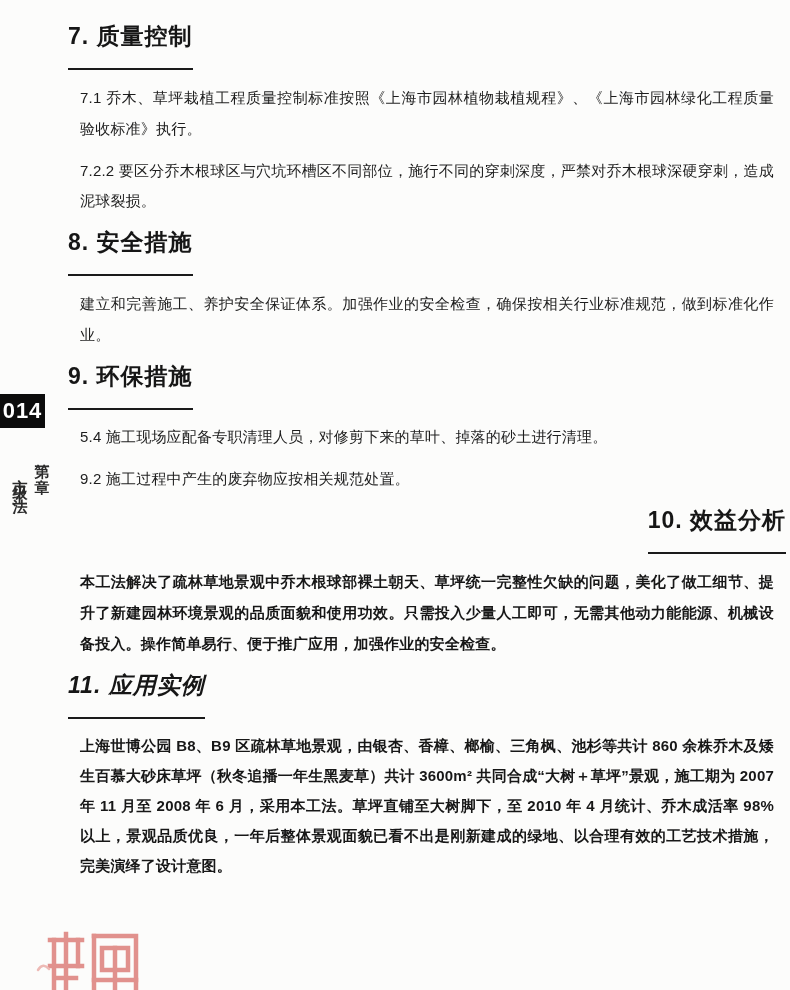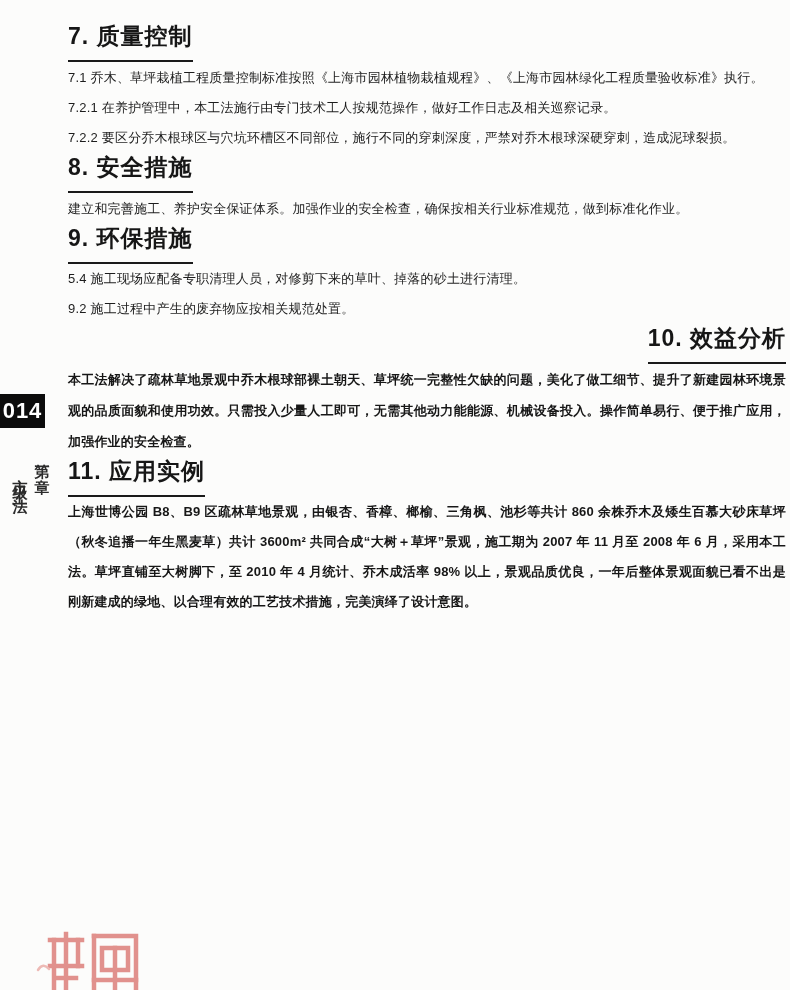--- a/index.html
+++ b/index.html
@@ -32,38 +32,38 @@
   
   .content{
     position:absolute;left:68px;top:0;width:718px;
     padding-top:22px;
   }
   h2.hd{
     margin:0;font-size:23px;line-height:28px;font-weight:700;color:#161616;
     letter-spacing:1px;
   }
   h2.hd .hd-u{
-    display:inline-block;border-bottom:2px solid #1a1a1a;padding-bottom:10px;
+    display:inline-block;border-bottom:2px solid #1a1a1a;padding-bottom:18px;
   }
   p.para{
-    margin:0;font-size:13px;line-height:30px;color:#1d1d1d;
+    margin:12px;font-size:15px;line-height:30px;color:#1d1d1d;
     letter-spacing:0.2px;text-align:justify;
   }
   p.lh31{line-height:31px;}
   p.bold-scan{font-weight:600;color:#171717;}
 
   .s7-p1{margin-top:28px;}
   .s7-group{margin-top:30px;}
   .s8-h{margin-top:20px;}
   .s8-p{margin-top:26px;}
   .s9-h{margin-top:26px;}
   .s9-p1{margin-top:22px;}
   .s10-h{margin-top:26px;text-align:right;}
   .s10-p{margin-top:18px;}
-  .s11-h{margin-top:24px;}
+  .s11-h{margin-top:24px;font-style:italic;}
   .s11-p{margin-top:17px;}
 
   
   .stamp{
     position:absolute;left:36px;top:926px;width:110px;height:64px;
     mix-blend-mode:multiply;opacity:0.85;pointer-events:none;
   }
 </style>
 </head>
 <body>
@@ -77,21 +77,20 @@
   <div class="side-vertical">
     <span class="v-chapter">第一章</span>
     <span class="v-section">市级工法</span>
   </div>
 
   <main class="content">
 
     <section>
       <h2 class="hd"><span class="hd-u">7. 质量控制</span></h2>
       <p class="para lh31 s7-p1">7.1 乔木、草坪栽植工程质量控制标准按照《上海市园林植物栽植规程》、《上海市园林绿化工程质量验收标准》执行。</p>
-      <p class="para">7.2.1 在养护管理中，本工法施行由专门技术工人按规范操作，做好工作日志及相关巡察记录。</p>
       <p class="para">7.2.2 要区分乔木根球区与穴坑环槽区不同部位，施行不同的穿刺深度，严禁对乔木根球深硬穿刺，造成泥球裂损。</p>
     </section>
 
     <section>
       <h2 class="hd s8-h"><span class="hd-u">8. 安全措施</span></h2>
       <p class="para lh31 s8-p">建立和完善施工、养护安全保证体系。加强作业的安全检查，确保按相关行业标准规范，做到标准化作业。</p>
     </section>
 
     <section>
       <h2 class="hd s9-h"><span class="hd-u">9. 环保措施</span></h2>

